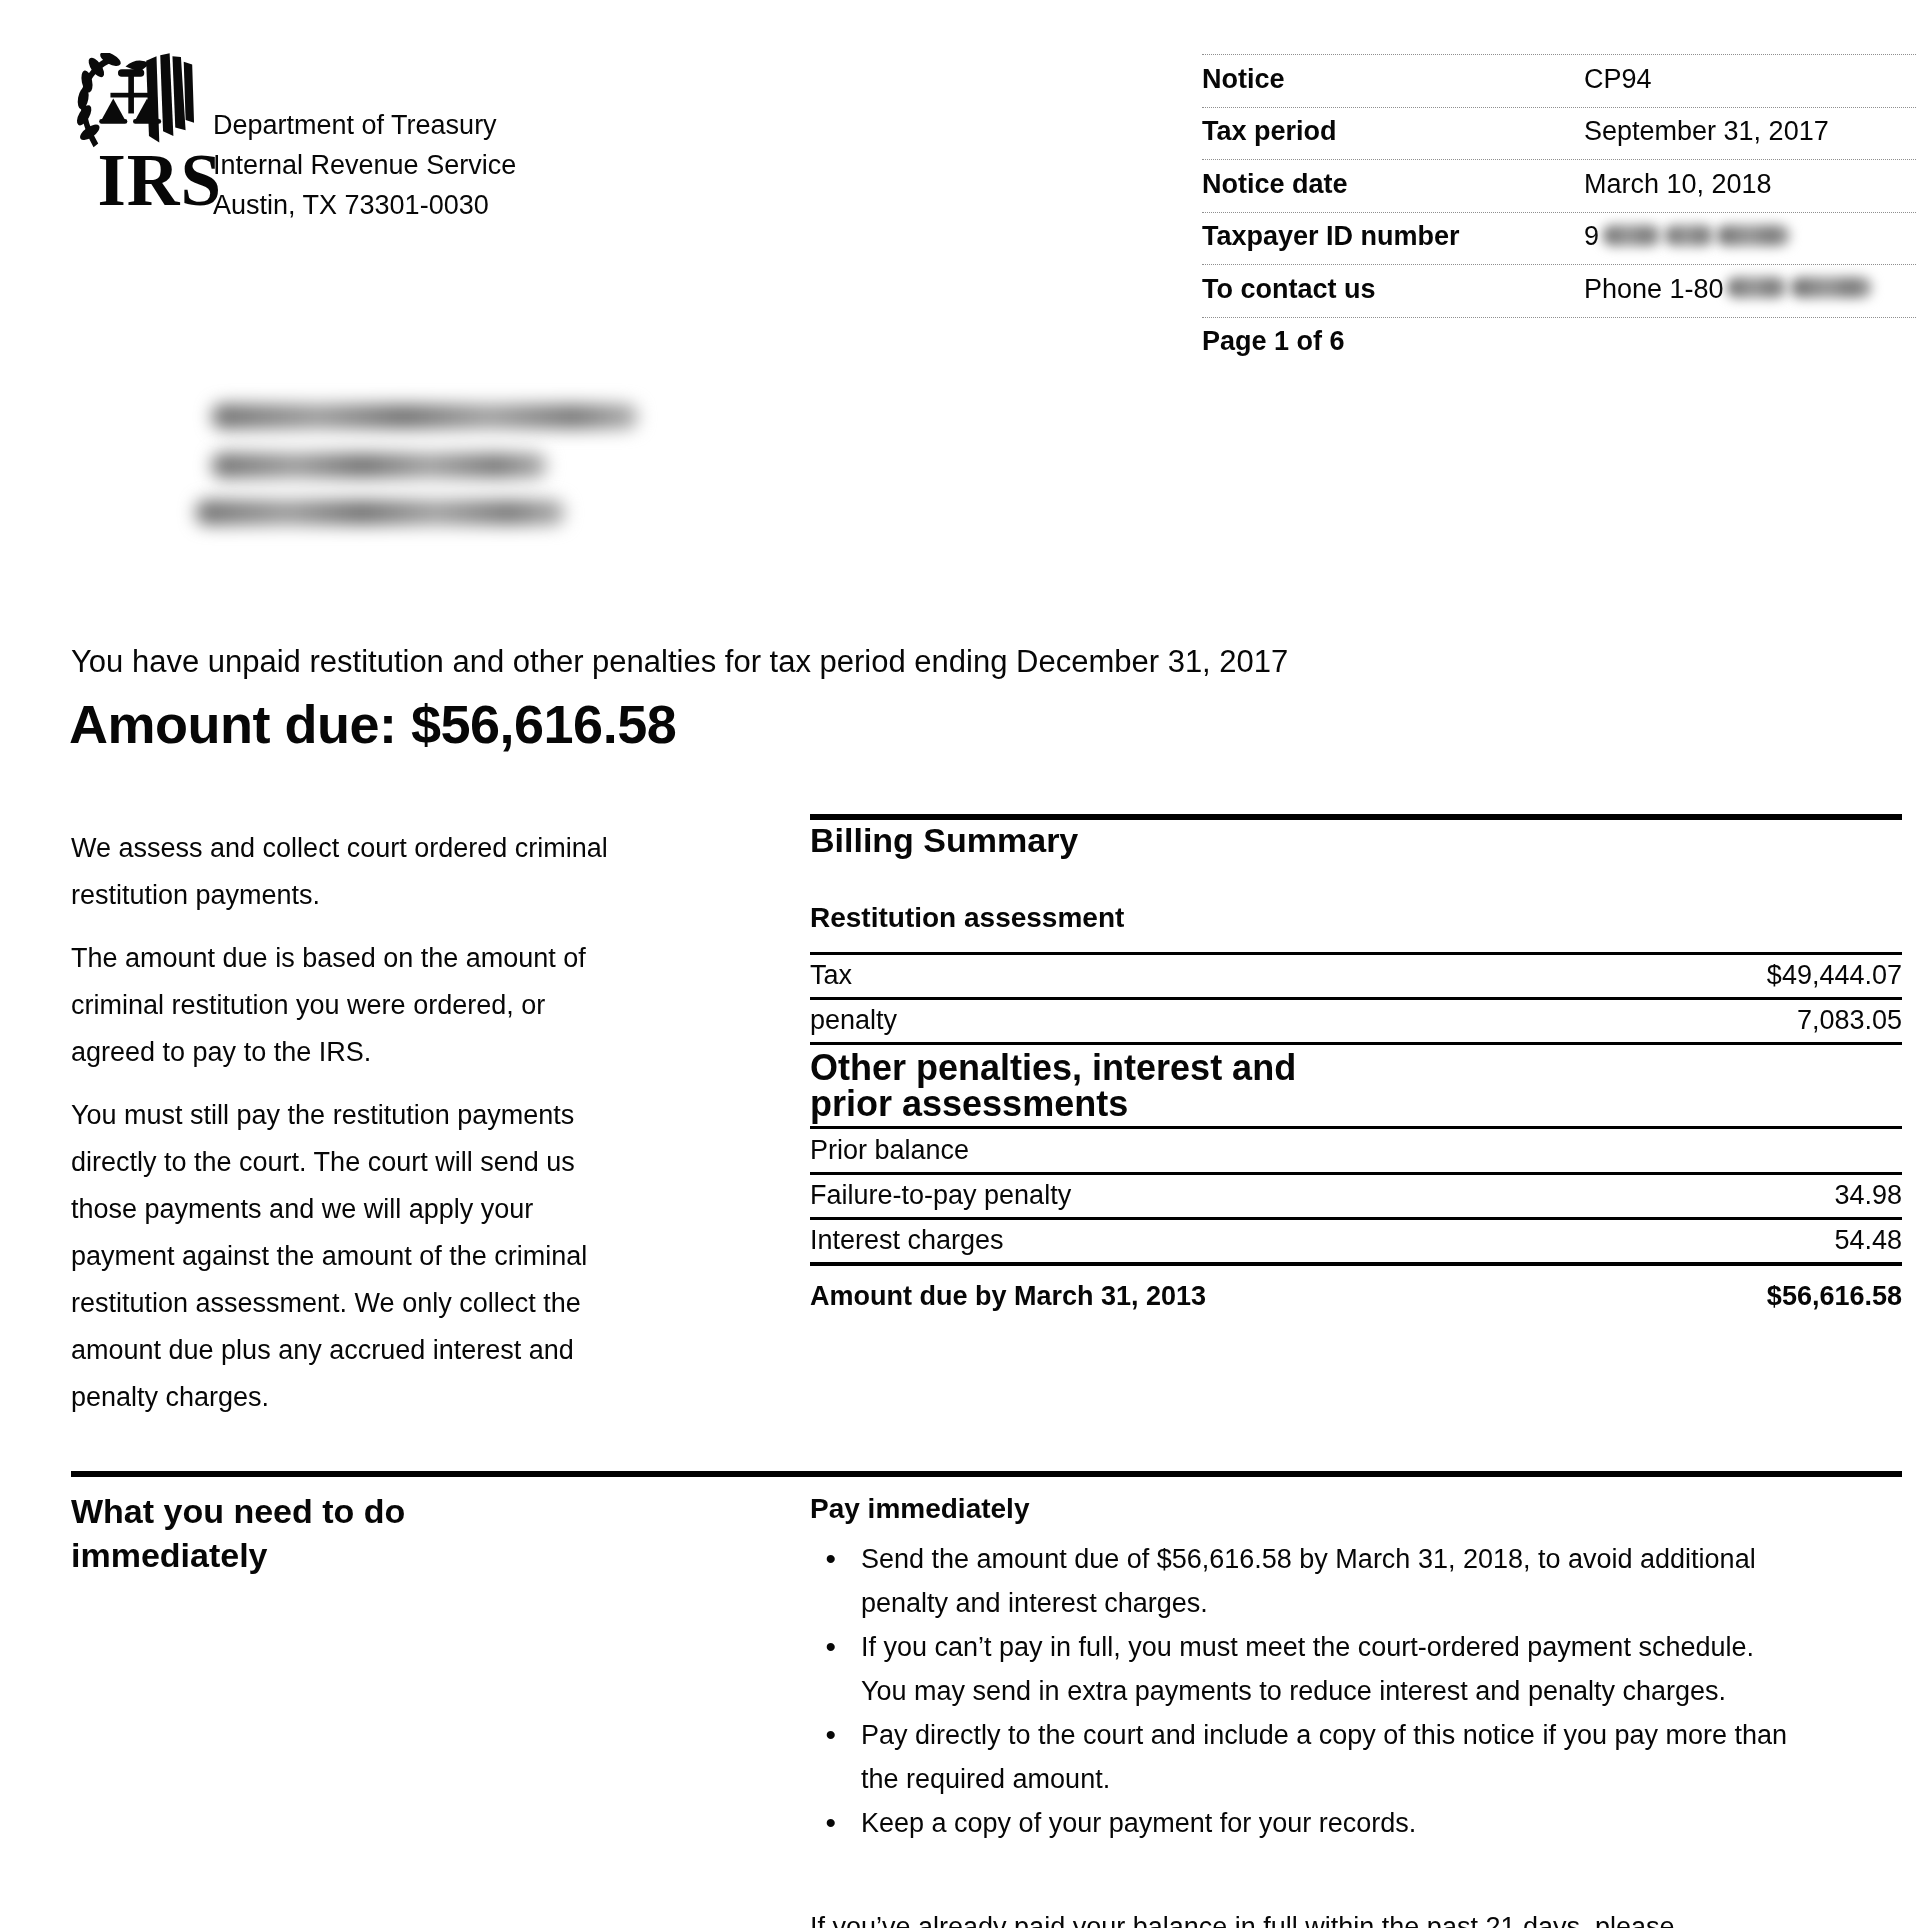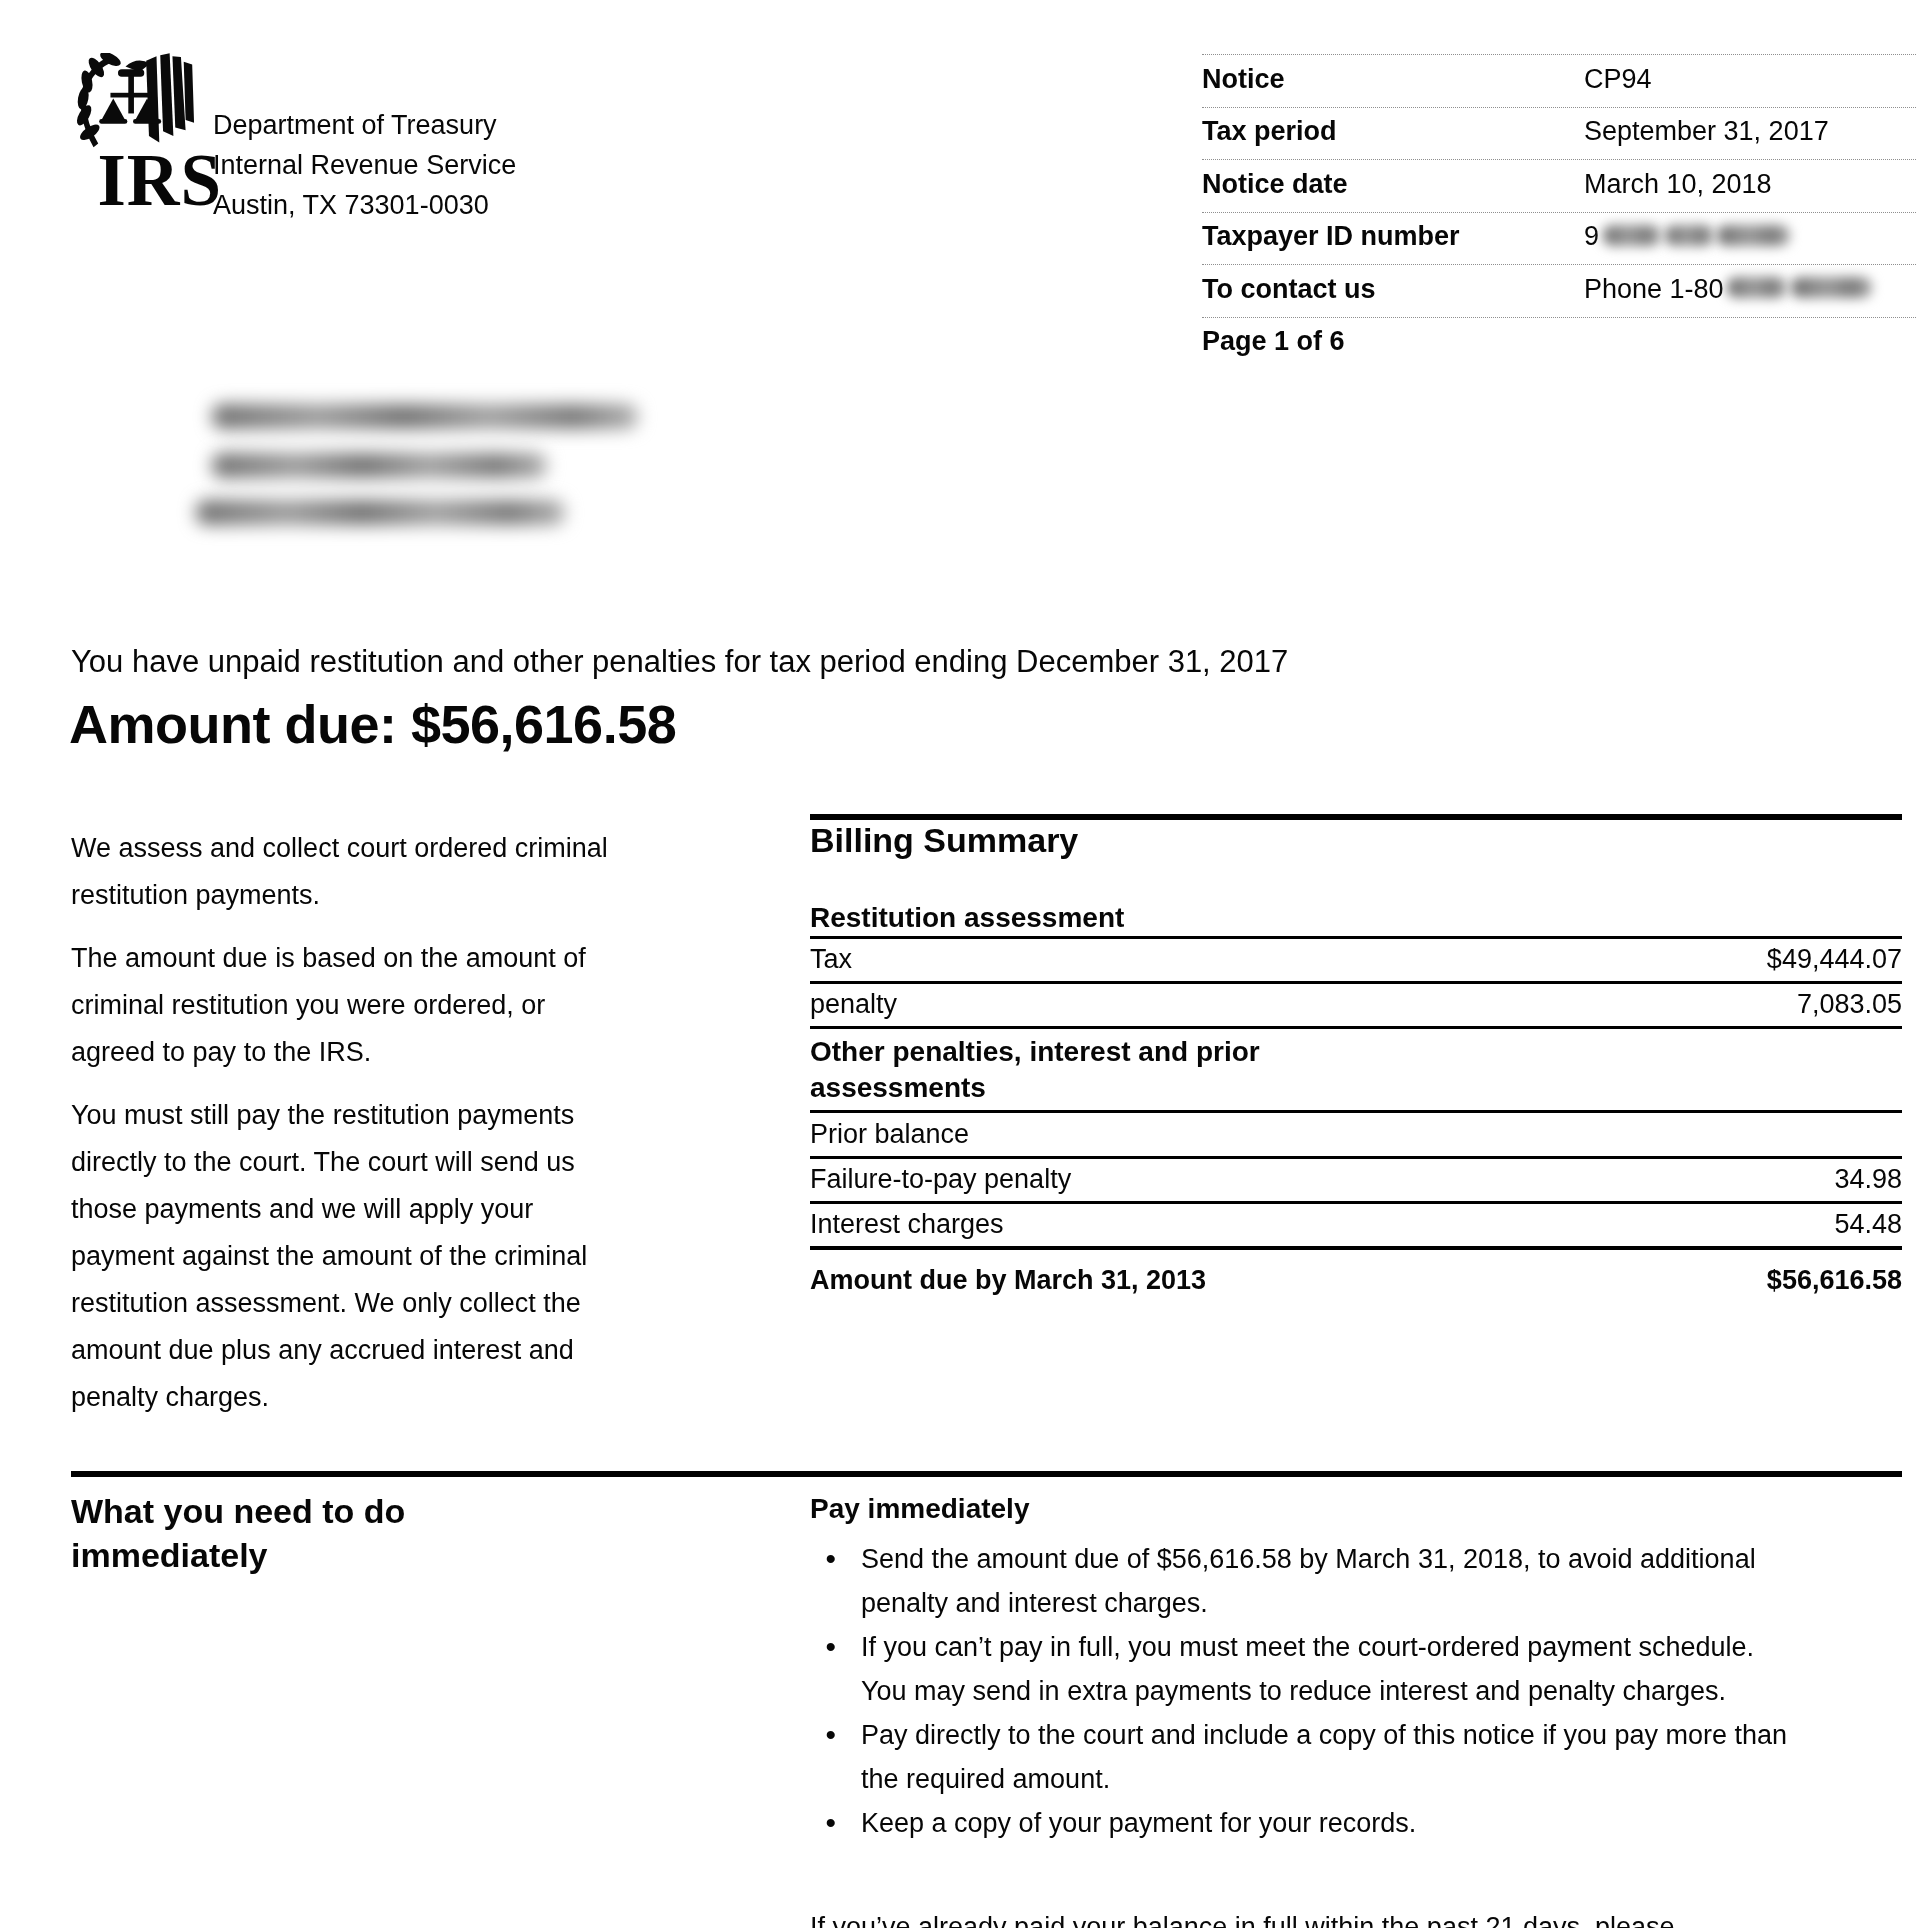--- a/index.html
+++ b/index.html
@@ -44,25 +44,25 @@
   
   .subject{position:absolute;left:71px;top:644px;font-size:31px;}
   .amount-heading{position:absolute;left:69px;top:693px;font-size:54px;font-weight:700;letter-spacing:-0.5px;}
   
   .intro{position:absolute;left:71px;top:825px;width:557px;font-size:27px;line-height:47px;}
   .intro p{margin:0 0 16px 0;}
   
   .billing{position:absolute;left:810px;top:814px;width:1092px;}
   .rule-6{height:5.6px;background:#000;}
   .billing-title{font-size:34px;font-weight:700;line-height:40px;margin-top:0;}
-  .group-header{font-size:28px;font-weight:700;line-height:36px;margin-top:40px;padding-bottom:0;}
+  .group-header{font-size:28px;font-weight:700;line-height:36px;margin-top:40px;padding-bottom:16px;}
   .brow{display:flex;justify-content:space-between;align-items:flex-start;border-top:3.8px solid #000;padding:5.6px 0;font-size:27px;line-height:31px;}
   .brow .blabel{flex:1 1 auto;}
   .brow .bvalue{flex:0 0 auto;text-align:center;}
-  .brow.group2{font-weight:700;font-size:28px;line-height:36px;padding:4.7px 0;}
+  .brow.group2{font-weight:700;font-size:36px;line-height:36px;padding:4.7px 0;}
   .brow.group2 .blabel{max-width:513px;}
   .brow.total{border-top:4.7px solid #000;font-weight:700;padding:15px 0;}
   
   .divider{position:absolute;left:71px;top:1471px;width:1831px;height:5.6px;background:#000;}
   .todo-left{position:absolute;left:71px;top:1489px;width:386px;font-size:34px;font-weight:700;line-height:44px;}
   .todo-right{position:absolute;left:810px;top:1493px;width:1097px;}
   .pay-heading{font-size:28px;font-weight:700;line-height:32px;margin:0 0 12.2px 0;}
   ul.bullets{list-style:none;margin:8px;padding:0;max-width:970px;font-size:27px;line-height:44px;}
   ul.bullets li{position:relative;padding-left:43px;}
   ul.bullets li::before{content:"\2022";position:absolute;left:7.5px;top:0;font-size:30px;}

